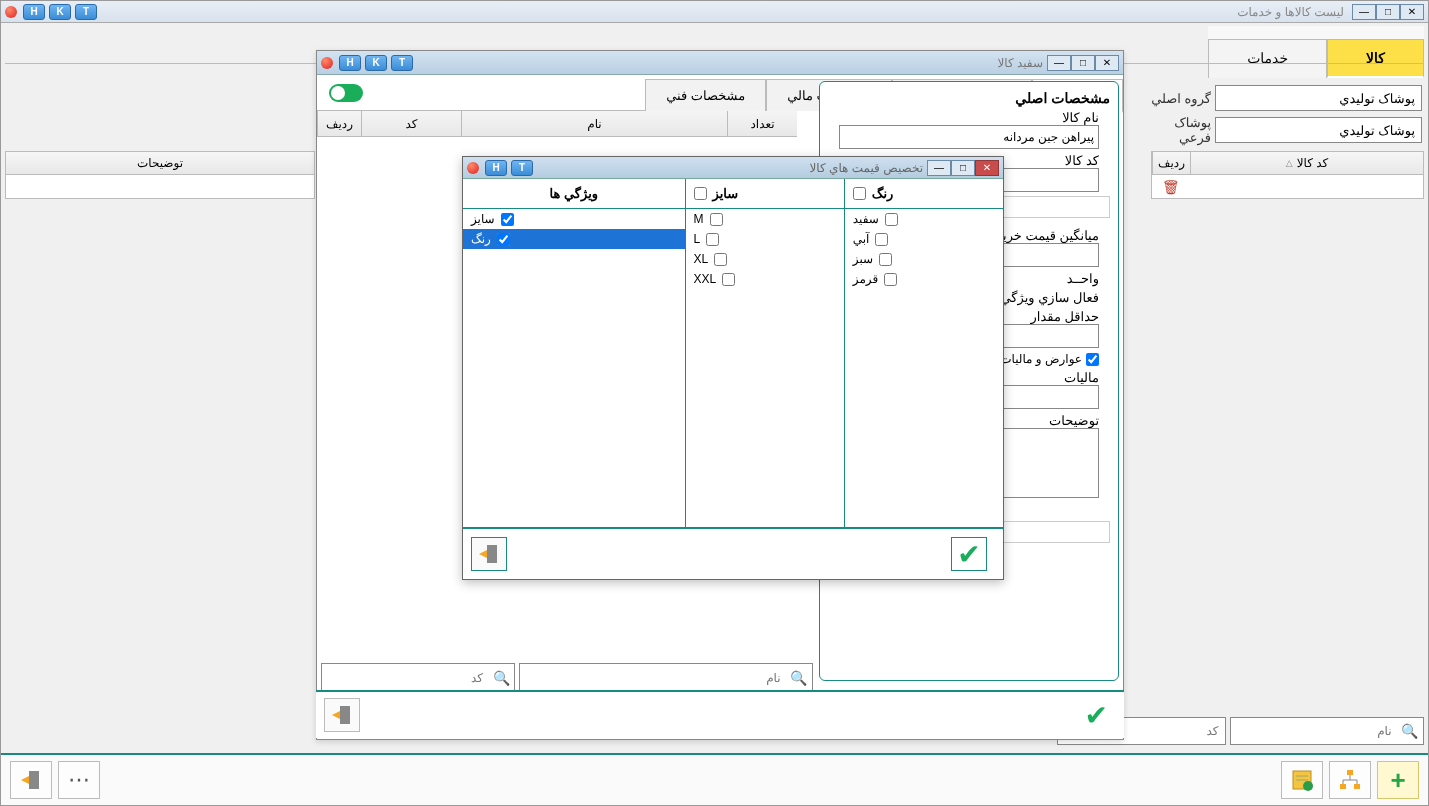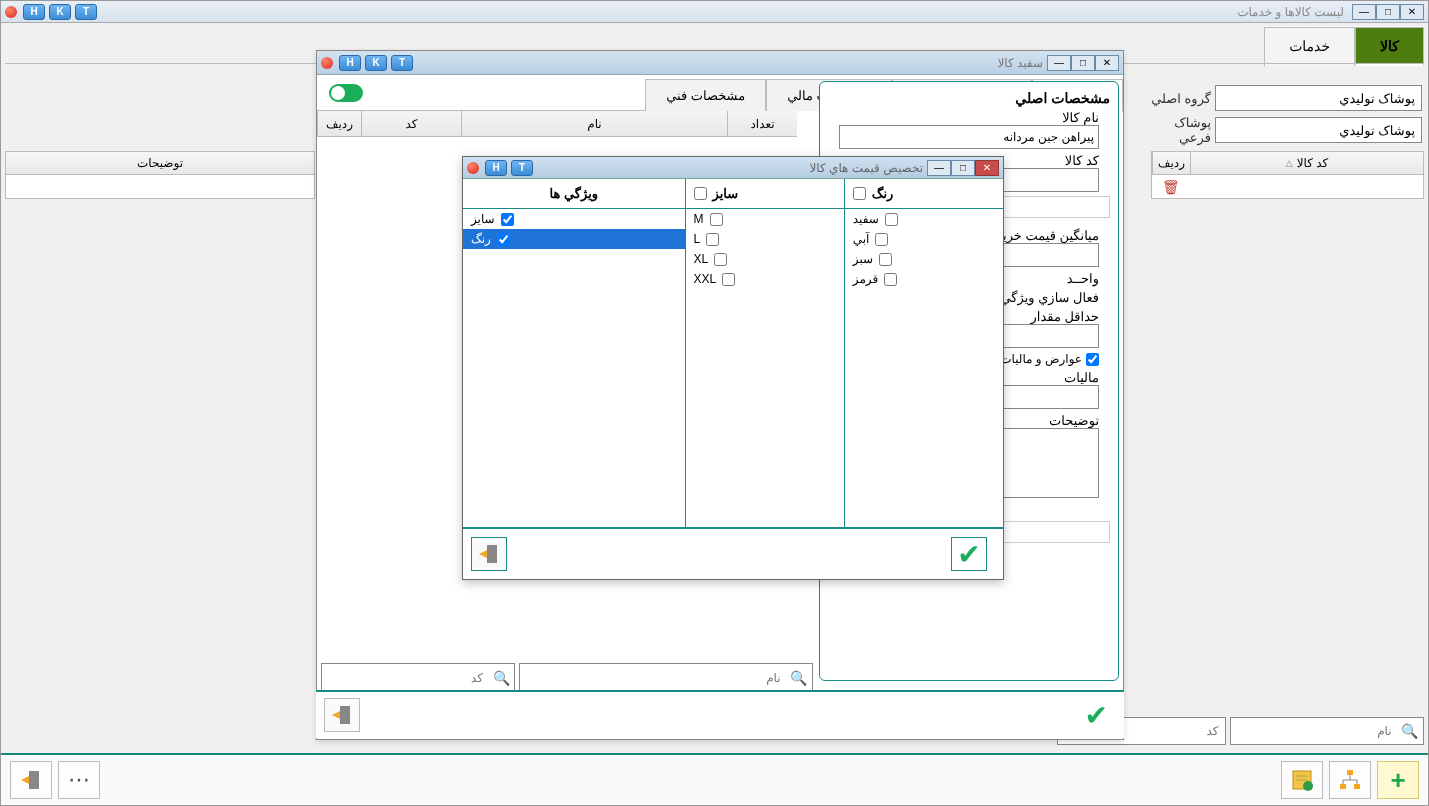--- a/index.html
+++ b/index.html
@@ -14,22 +14,22 @@
 .win-btn.close { background:#c94c4c; color:#fff; border-color:#913636;}
 .outer-title { color:#888; font-size:12px; margin: 4px 8px; }
 
 
 .group-row { position:absolute; top: 80px; right: 6px; left: 1150px; height: 30px; display:flex; align-items:center; gap:4px; }
 .group-label { width: 60px; text-align:right; color:#333; font-size:13px; }
 .group-input { flex:1; height:26px; border:1px solid #888; background:#fff; padding:0 6px; font-size:13px; }
 
 
 .outer-tabs { position:absolute; top:25px; right:4px; display:flex; background:#f8f8f8; }
-.outer-tab { padding:10px 24px; border:1px solid #bbb; border-bottom:none; background:#f4f4f4; font-size:14px; position:relative; top:1px; }
-.outer-tab.active { background:#4d7c0f; border-bottom:2px solid #fff; font-weight:bold; }
+.outer-tab { padding:10px 38px; border:1px solid #bbb; border-bottom:none; background:#f4f4f4; font-size:14px; position:relative; top:13px; }
+.outer-tab.active { background:#fde047; border-bottom:2px solid #fff; font-weight:bold; }
 .outer-tabs-border { position:absolute; top:62px; right:4px; left:4px; height:1px; background:#bbb; }
 
 
 .list-headers { position:absolute; top:150px; right:4px; left:1150px; height:24px; display:flex; border:1px solid #bbb; background:linear-gradient(#f6f6f6,#e8e8e8); }
 .list-h { border-left:1px solid #bbb; display:flex; align-items:center; justify-content:center; font-size:12px; padding:0 4px; }
 .list-row { position:absolute; top:174px; right:4px; left:1150px; height:24px; display:flex; border:1px solid #bbb; border-top:none; background:#fff; }
 .trash { color:#c0392b; font-size:14px; }
 
 
 .outer-bottom-search { position:absolute; bottom:60px; right:4px; left:1125px; height:28px; display:flex; gap:4px; }

